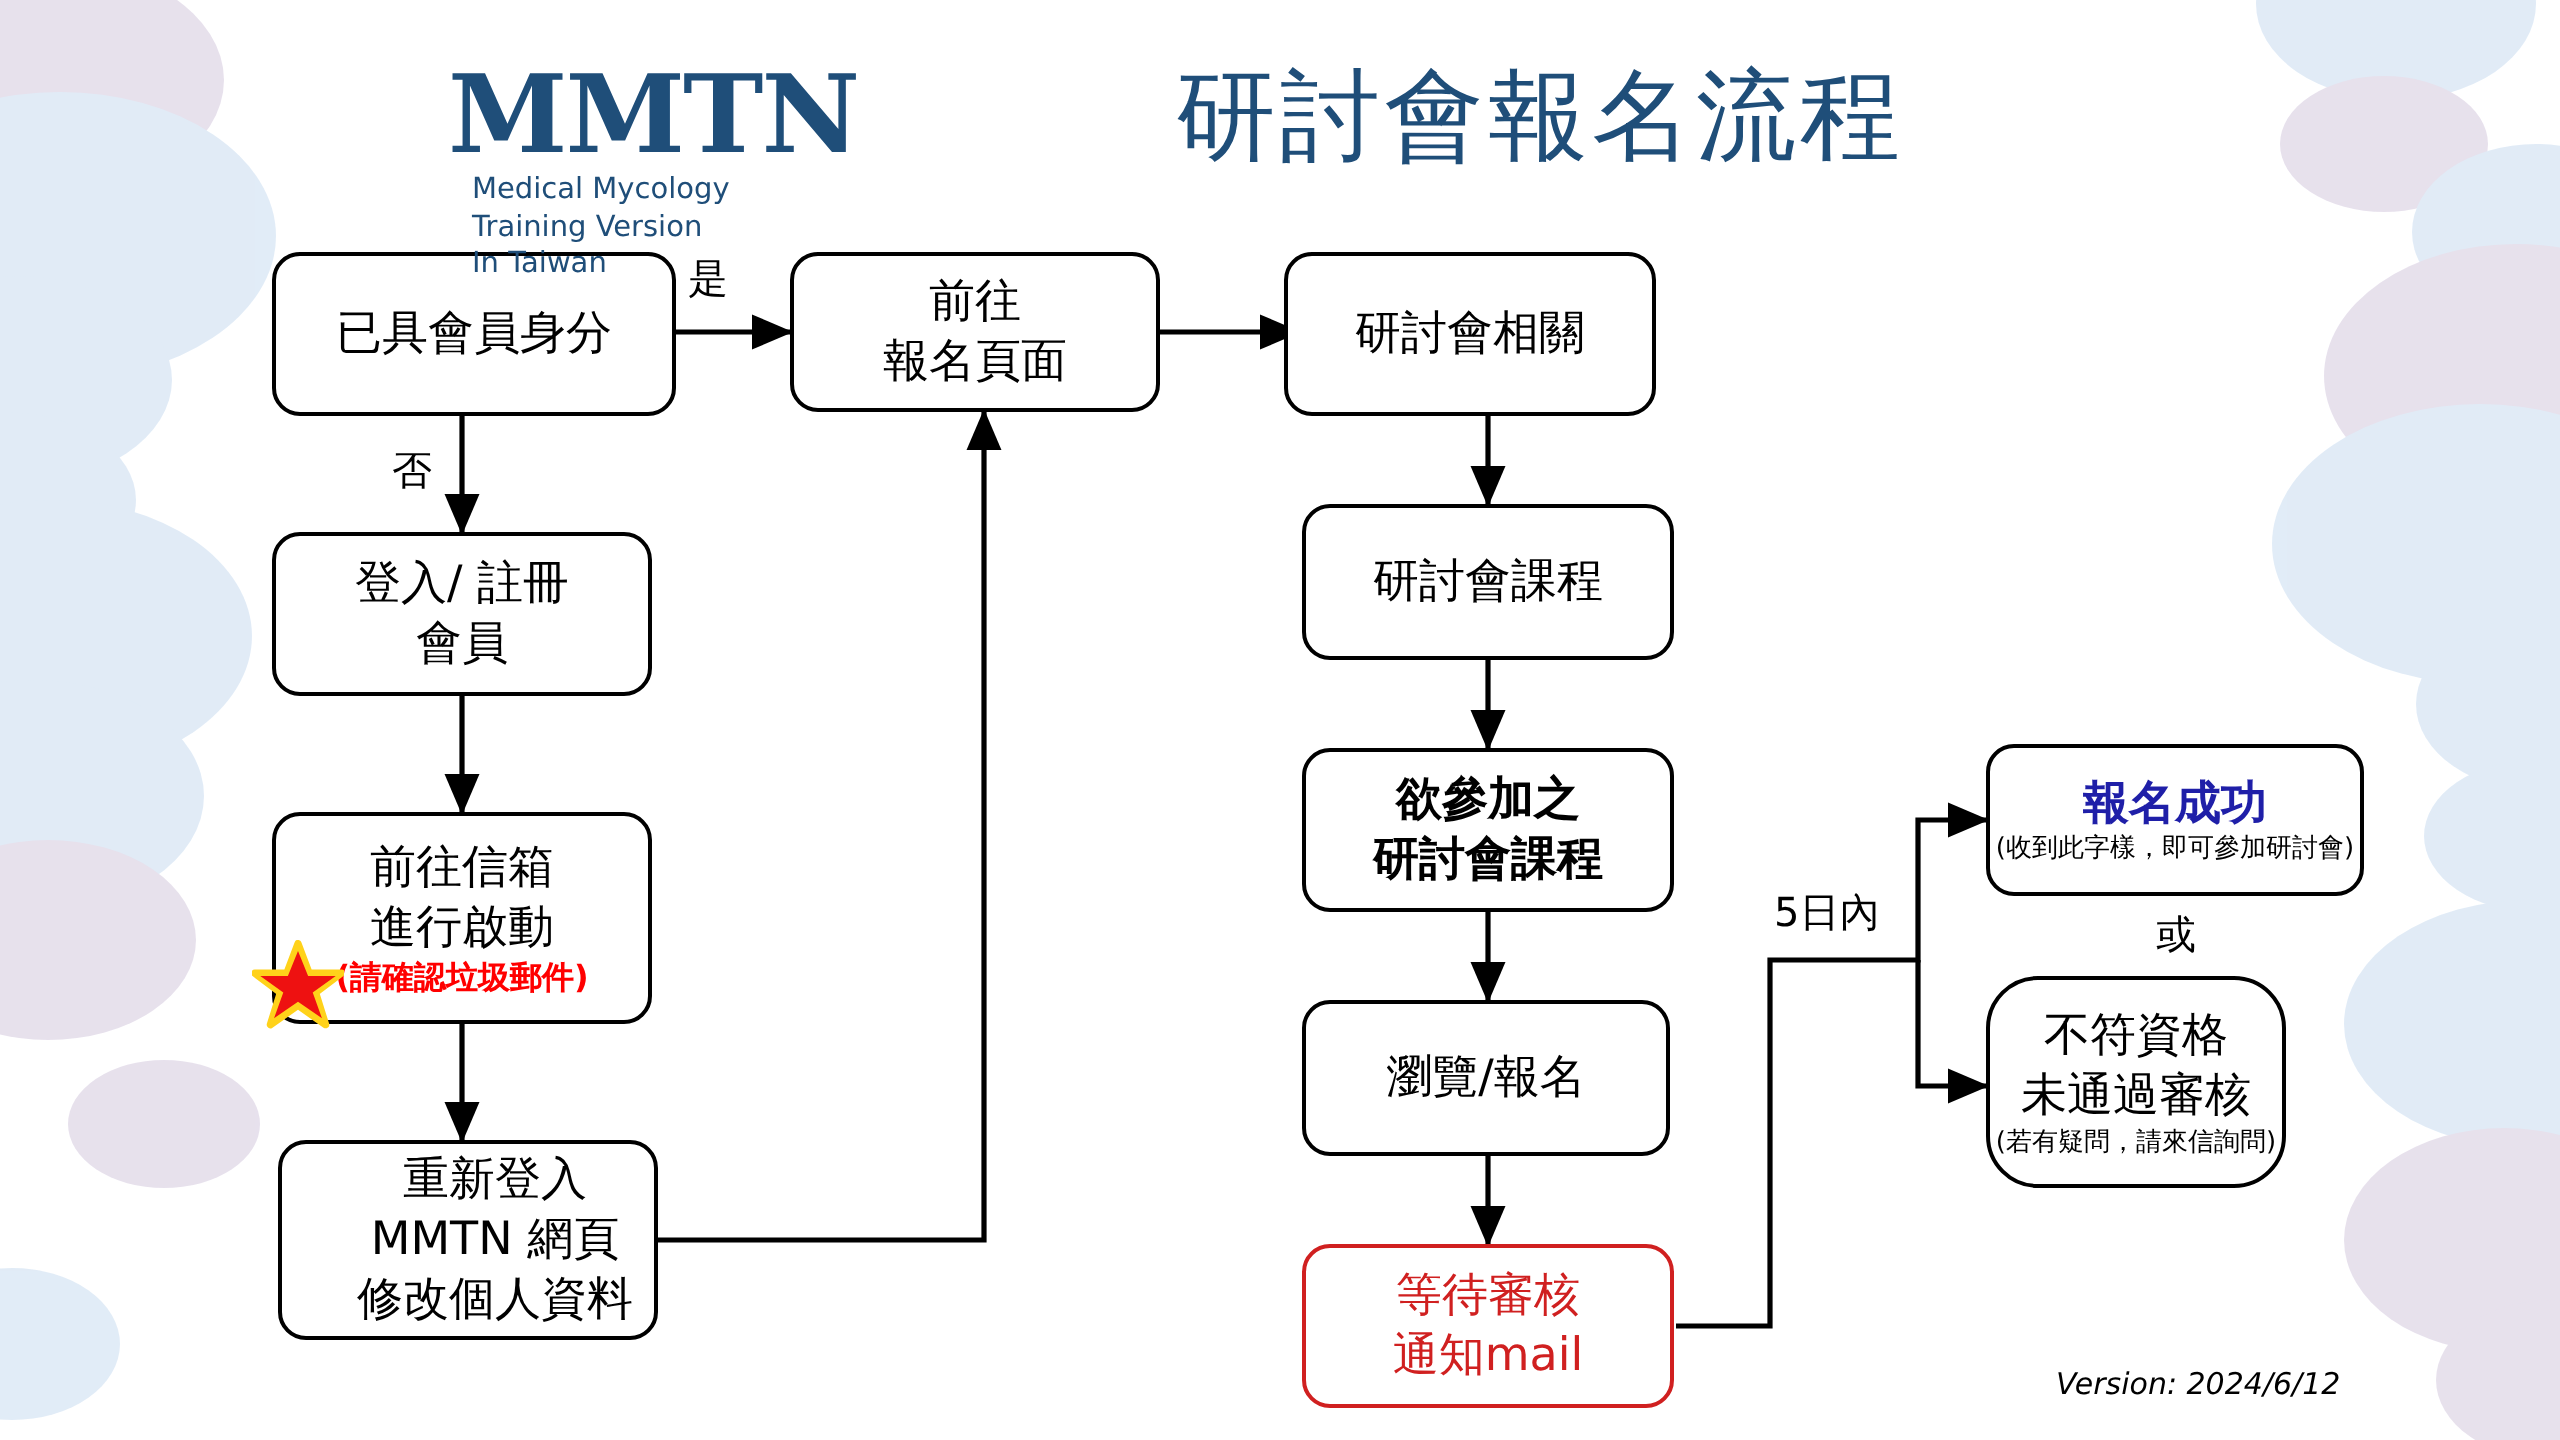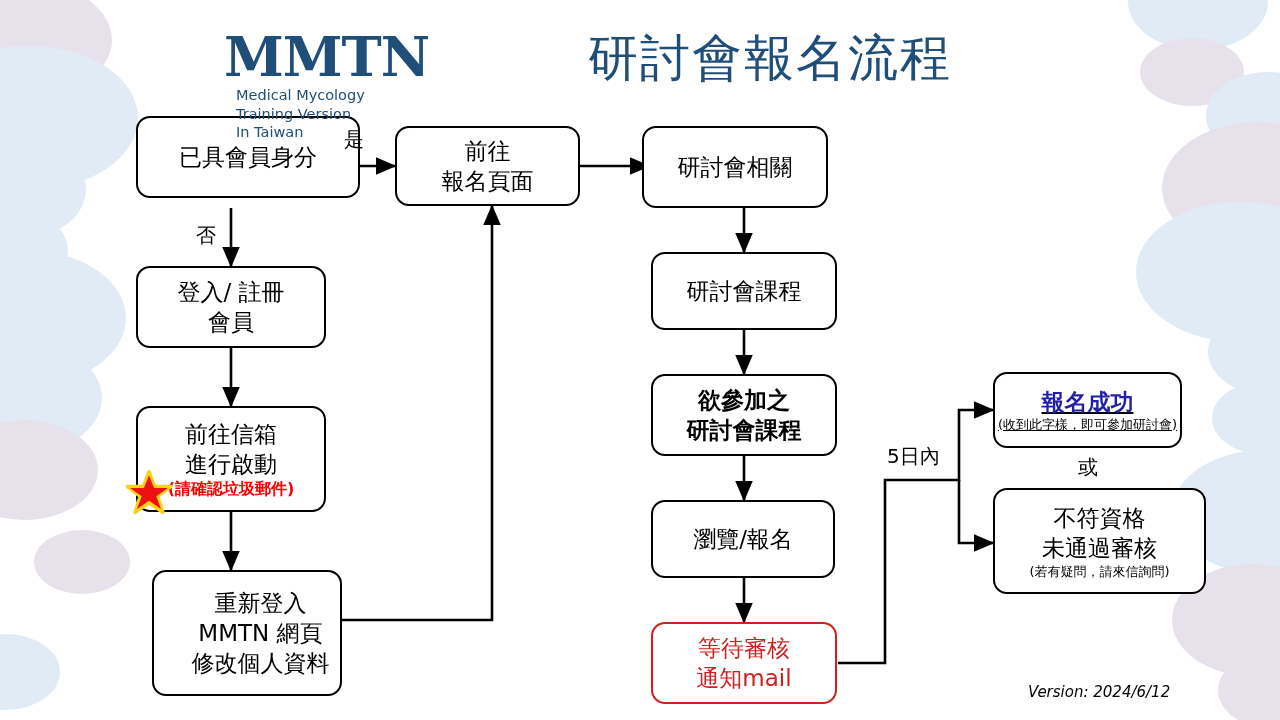--- a/index.html
+++ b/index.html
@@ -222,36 +222,36 @@
       <path d="M744,578 L744,622"></path>
 
       <path d="M838,663 L885,663 L885,480 L959,480 L959,410 L993,410"></path>
 
       <path d="M959,480 L959,543 L993,543"></path>
     </g>
   </svg>
 
   <div id="flow">
 
-    <div class="node" style="left:136px; top:116px; width:224px; height:82px;">
+    <div class="node" style="left:136px; top:126px; width:202px; height:82px;">
       <div class="line">已具會員身分</div>
     </div>
 
     <div class="node" style="left:136px; top:266px; width:190px; height:82px;">
       <div class="line">登入/ 註冊</div>
       <div class="line">會員</div>
     </div>
 
     <div class="node" style="left:136px; top:406px; width:190px; height:106px;">
       <div class="line">前往信箱</div>
       <div class="line">進行啟動</div>
       <div class="note-red">(請確認垃圾郵件)</div>
     </div>
 
-    <div class="node" style="left:152px; top:570px; width:190px; height:126px;padding-left:27px;">
+    <div class="node" style="left:139px; top:570px; width:190px; height:100px;padding-left:27px;">
       <div class="line">重新登入</div>
       <div class="line">MMTN 網頁</div>
       <div class="line">修改個人資料</div>
     </div>
 
     <div class="node" style="left:395px; top:126px; width:185px; height:80px;">
       <div class="line">前往</div>
       <div class="line">報名頁面</div>
     </div>
 
@@ -270,26 +270,26 @@
 
     <div class="node" style="left:651px; top:500px; width:184px; height:78px;">
       <div class="line">瀏覽/報名</div>
     </div>
 
     <div class="node red" style="left:651px; top:622px; width:186px; height:82px;">
       <div class="line">等待審核</div>
       <div class="line">通知mail</div>
     </div>
 
-    <div class="node" style="left:993px; top:372px; width:189px; height:76px;text-decoration:underline;">
+    <div class="node" style="left:993px; top:372px; width:189px; height:76px;">
       <div class="headline">報名成功</div>
       <div class="note">(收到此字樣，即可參加研討會)</div>
     </div>
 
-    <div class="node" style="left:993px; top:488px; width:213px; height:106px;">
+    <div class="node" style="left:993px; top:488px; width:150px; height:106px;border-radius:26px;">
       <div class="line">不符資格</div>
       <div class="line">未通過審核</div>
       <div class="note">(若有疑問，請來信詢問)</div>
     </div>
 
     <div class="edge-label" style="left:344px; top:128px;">是</div>
     <div class="edge-label" style="left:196px; top:224px;">否</div>
     <div class="edge-label" style="left:887px; top:445px;">5日內</div>
     <div class="edge-label" style="left:1078px; top:456px;">或</div>
 

